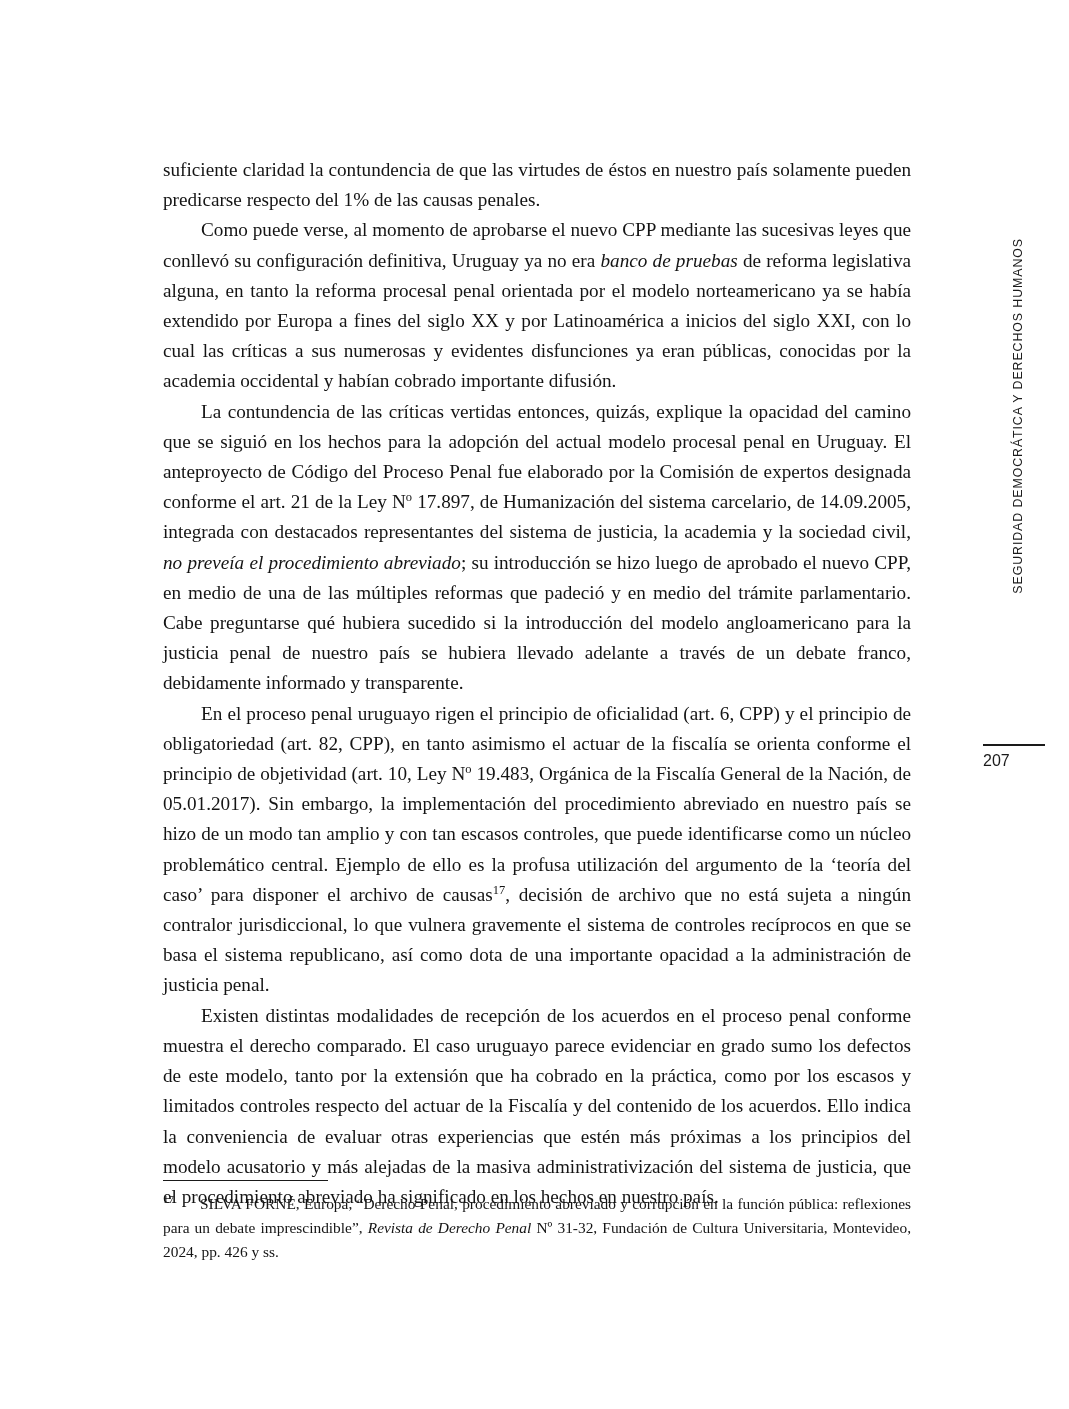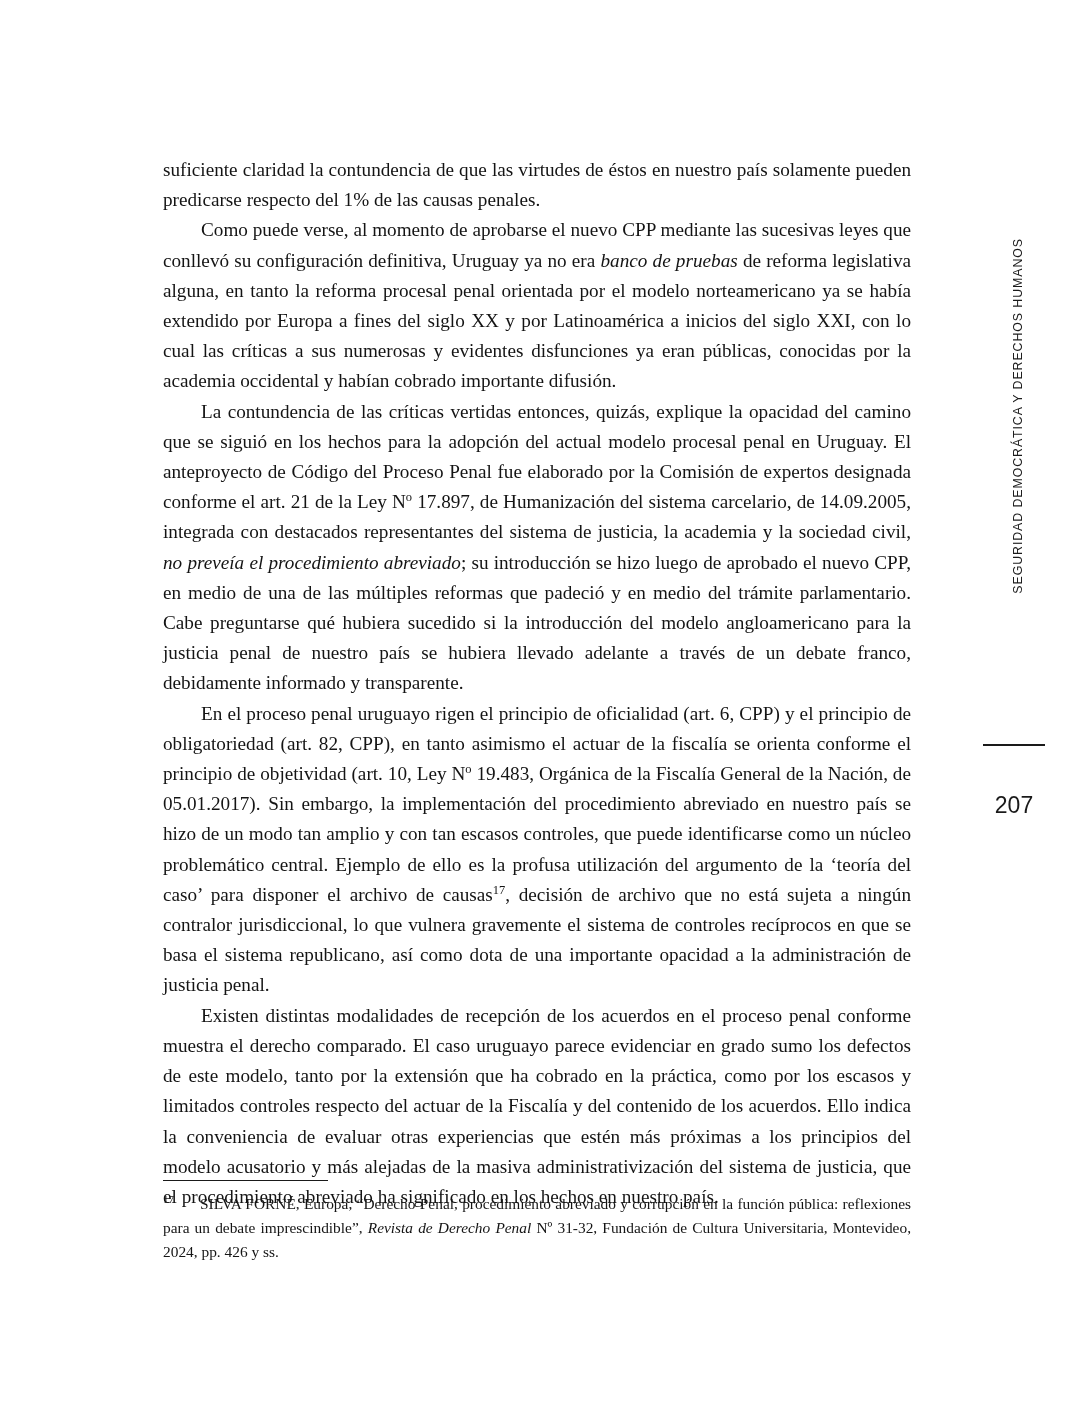--- a/index.html
+++ b/index.html
@@ -98,25 +98,25 @@
     position: absolute;
     right: 24px;
     top: 744px;
     width: 62px;
     height: 1.5px;
     background: #1a1a1a;
   }
   .pagenum {
     position: absolute;
     right: 24px;
-    top: 792px;
+    top: 752px;
     width: 62px;
-    text-align: center;
+    text-align: left;
     font-family: "Liberation Sans", "DejaVu Sans", sans-serif;
-    font-size: 23px;
+    font-size: 16px;
     color: #1a1a1a;
   }
 </style>
 </head>
 <body>
 
 <div class="page">
 
   <div class="textcol">
 

